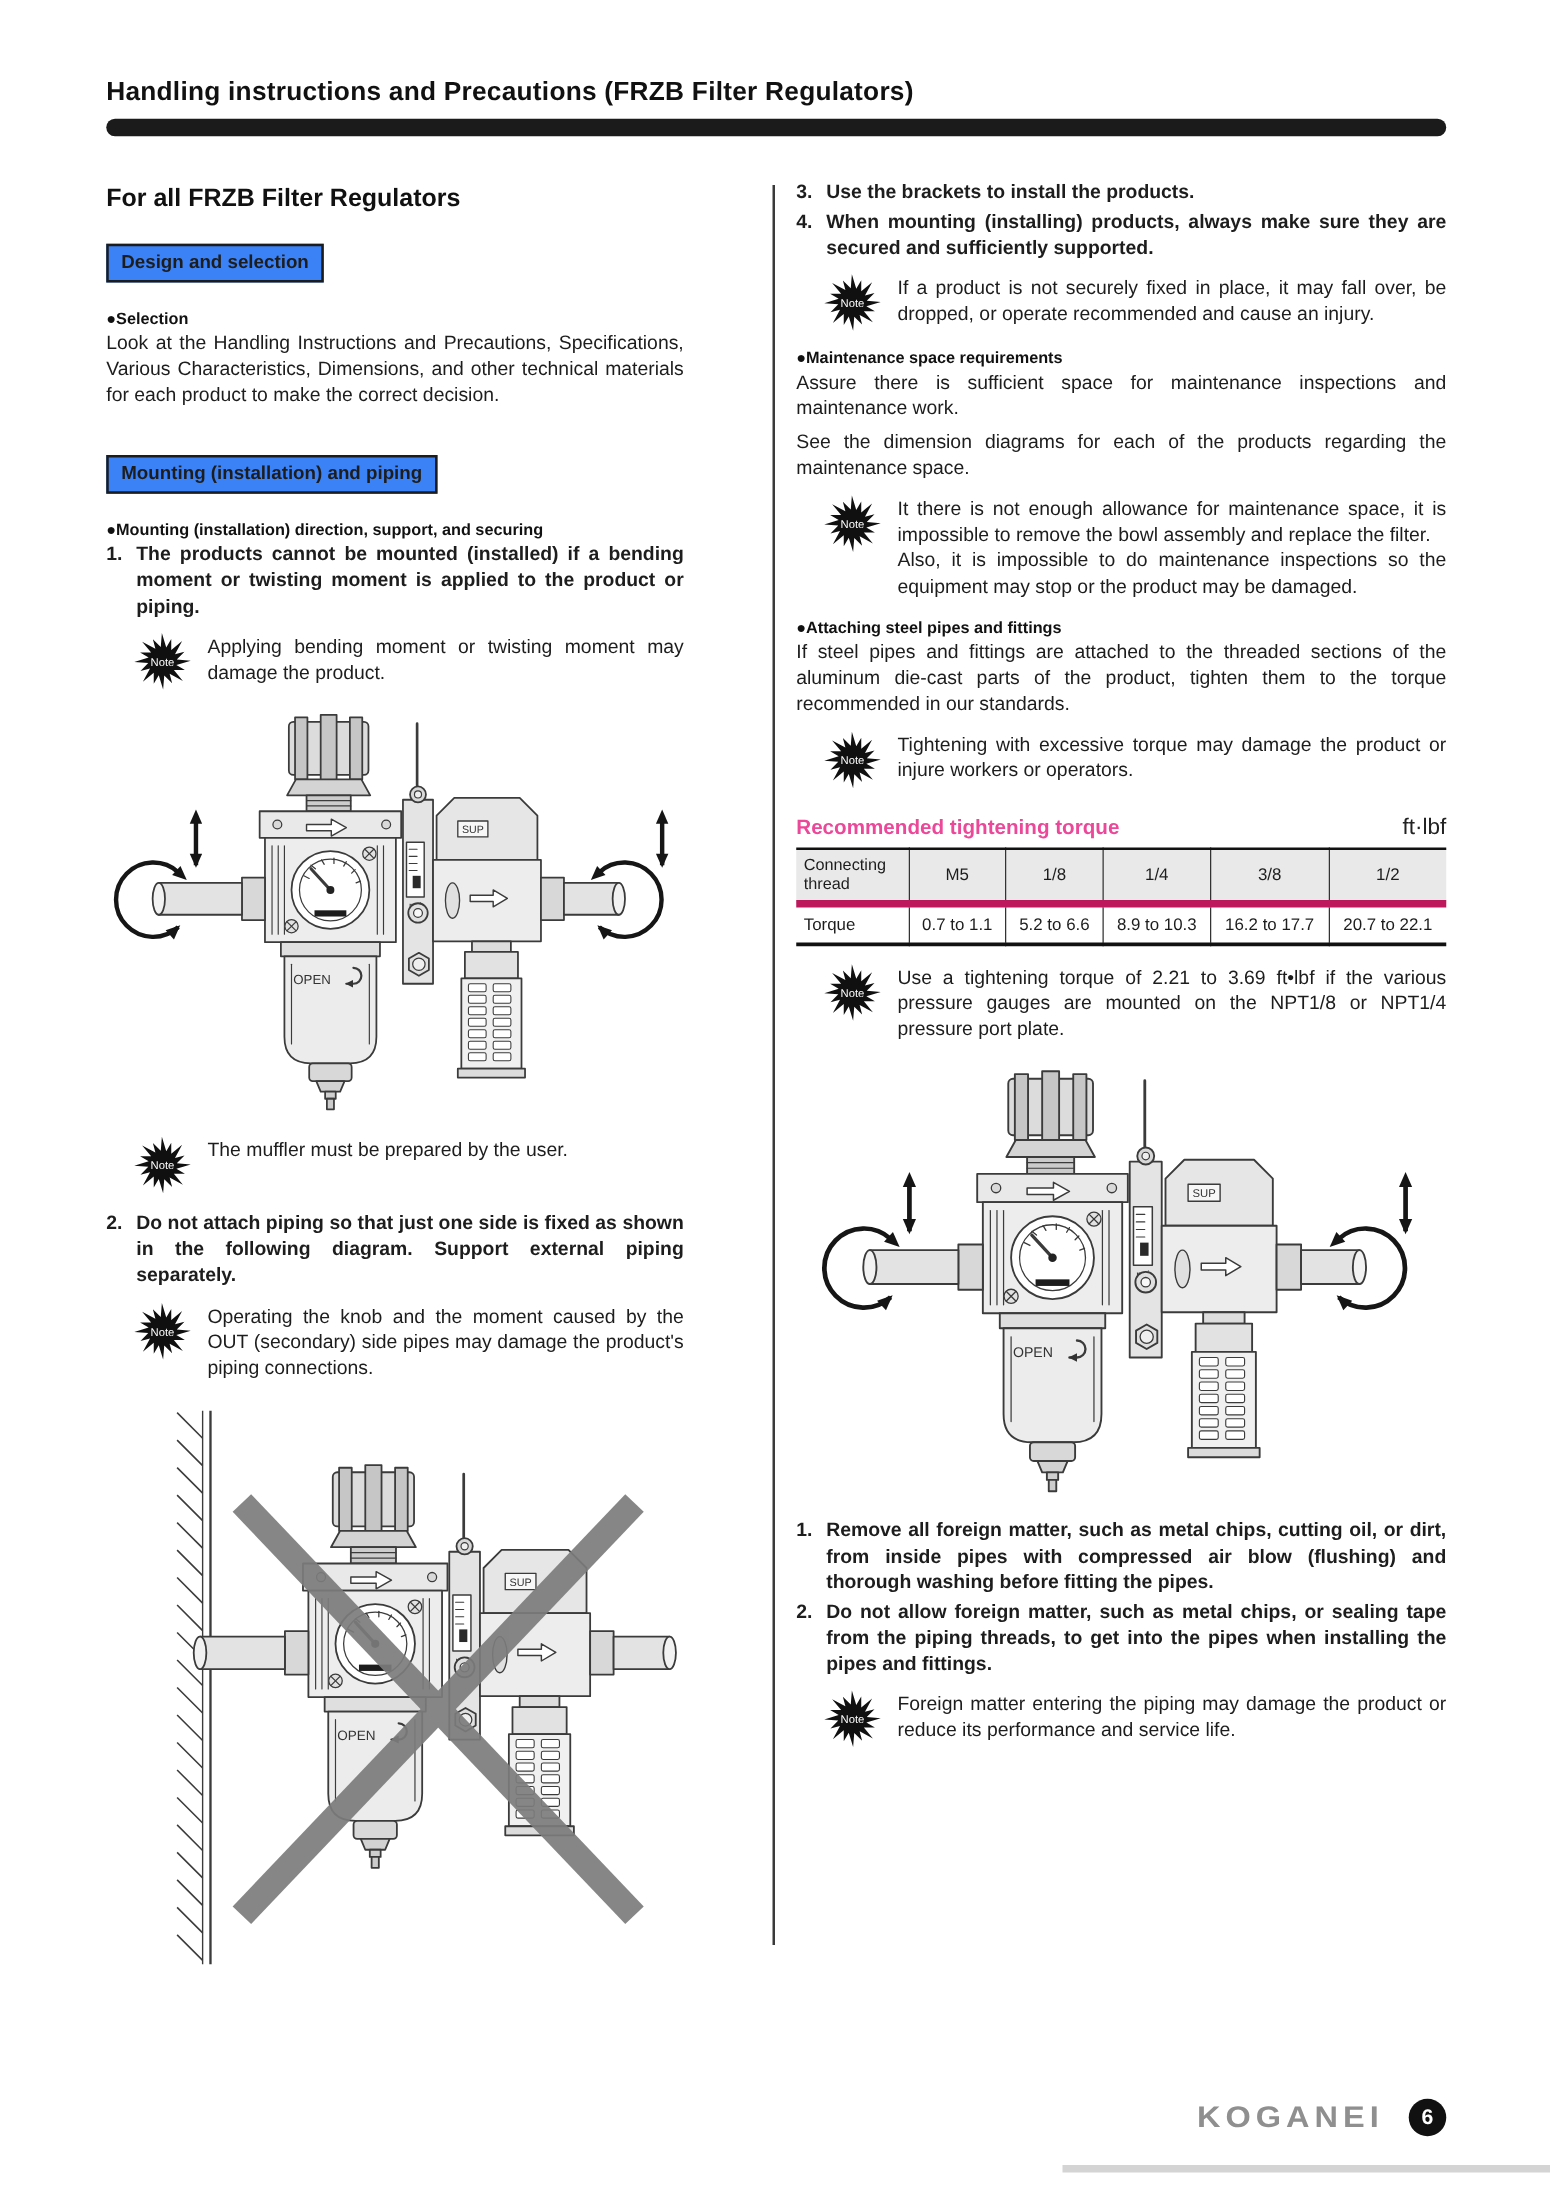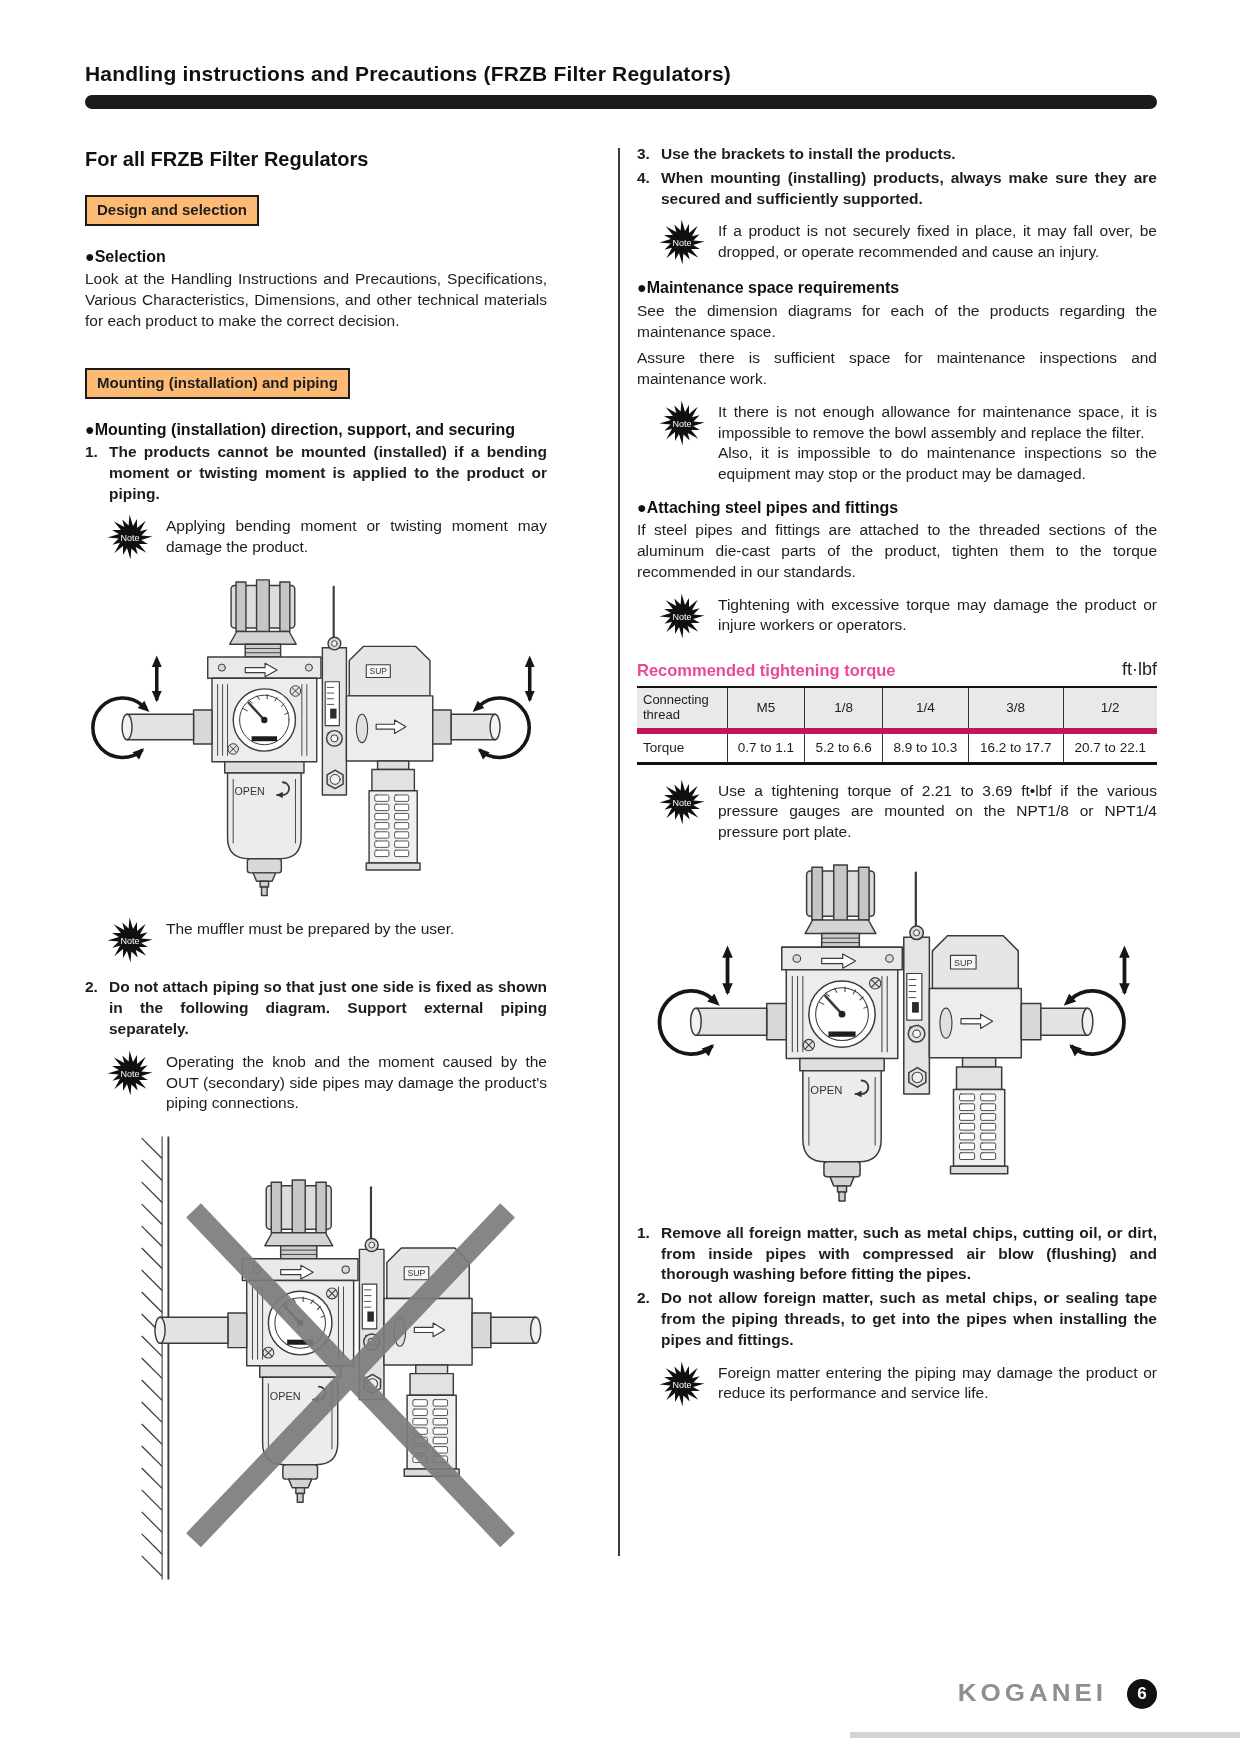--- a/index.html
+++ b/index.html
@@ -16,25 +16,25 @@
   .hdr { position:absolute; left:85px; top:62px; width:1072px; }
   .hdr-title { font-size:21px; font-weight:bold; letter-spacing:0.2px; color:#111; }
   .hdr-bar { margin-top:9px; height:14px; background:#1b1b1b; border-radius:8px; }
   
   .col { position:absolute; top:142px; font-size:15.5px; line-height:1.34; }
   .col-left  { left:85px;  width:462px; }
   .col-right { left:637px; width:520px; }
   .divider { position:absolute; left:618px; top:148px; width:2px; height:1408px; background:#3a3a3a; }
   .h1 { font-size:20px; font-weight:bold; margin:4px 0 12px; color:#111; }
   .box-label {
-    display:inline-block; border:2px solid #1c1c1c; background:#fdba74;
+    display:inline-block; border:2px solid #1c1c1c; background:#3b82f6;
     font-weight:bold; font-size:15px; padding:3px 10px 4px; margin:10px 0 8px;
   }
   .mt-lg { margin-top:30px; }
-  .bullet-heading { font-weight:bold; font-size:16px; margin:12px 0 2px; color:#111; }
+  .bullet-heading { font-weight:bold; font-size:13px; margin:12px 0 2px; color:#111; }
   .para { text-align:justify; margin:2px 0 6px; }
   .num-item { display:flex; margin:2px 0 3px; }
   .num-item .num { font-weight:bold; flex:0 0 24px; }
   .num-item p { flex:1; text-align:justify;font-weight:bold; }
   
   .note { display:flex; gap:13px; margin:10px 0 10px 22px; align-items:flex-start; }
   .note-icon { flex:0 0 46px; width:46px; height:46px; }
   .note-body { flex:1; padding-top:2px; }
   .note-body p { text-align:justify; }
   
@@ -306,22 +306,22 @@
       <span class="note-icon"><svg width="46" height="46" viewBox="0 0 46 46">
             <polygon points="22.5,0.4 26.0,11.9 30.0,5.1 30.0,13.9 38.7,6.7 33.0,17.3 40.6,15.3 34.4,21.6 45.6,22.5 34.1,26.0 40.9,30.0 32.1,30.0 39.3,38.7 28.7,33.0 30.7,40.6 24.4,34.4 23.5,45.6 20.0,34.1 16.0,40.9 16.0,32.1 7.3,39.3 13.0,28.7 5.4,30.7 11.6,24.4 0.4,23.5 11.9,20.0 5.1,16.0 13.9,16.0 6.7,7.3 17.3,13.0 15.3,5.4 21.6,11.6" fill="#101010"></polygon>
             <text x="23" y="26.5" text-anchor="middle" font-size="9" fill="#fff" font-family="Liberation Sans, sans-serif">Note</text>
           </svg></span>
       <div class="note-body">
           <p>If a product is not securely fixed in place, it may fall over, be dropped, or operate recommended and cause an injury.</p>
         </div>
     </div>
 
     <div class="bullet-heading">●Maintenance space requirements</div>
+    <p class="para">Assure there is sufficient space for maintenance inspections and maintenance work.</p>
     <p class="para">See the dimension diagrams for each of the products regarding the maintenance space.</p>
-    <p class="para">Assure there is sufficient space for maintenance inspections and maintenance work.</p>
 
     <div class="note">
       <span class="note-icon"><svg width="46" height="46" viewBox="0 0 46 46">
             <polygon points="22.5,0.4 26.0,11.9 30.0,5.1 30.0,13.9 38.7,6.7 33.0,17.3 40.6,15.3 34.4,21.6 45.6,22.5 34.1,26.0 40.9,30.0 32.1,30.0 39.3,38.7 28.7,33.0 30.7,40.6 24.4,34.4 23.5,45.6 20.0,34.1 16.0,40.9 16.0,32.1 7.3,39.3 13.0,28.7 5.4,30.7 11.6,24.4 0.4,23.5 11.9,20.0 5.1,16.0 13.9,16.0 6.7,7.3 17.3,13.0 15.3,5.4 21.6,11.6" fill="#101010"></polygon>
             <text x="23" y="26.5" text-anchor="middle" font-size="9" fill="#fff" font-family="Liberation Sans, sans-serif">Note</text>
           </svg></span>
       <div class="note-body">
         <p>It there is not enough allowance for maintenance space, it is impossible to remove the bowl assembly and replace the filter.</p>
         <p>Also, it is impossible to do maintenance inspections so the equipment may stop or the product may be damaged.</p>
       </div>

